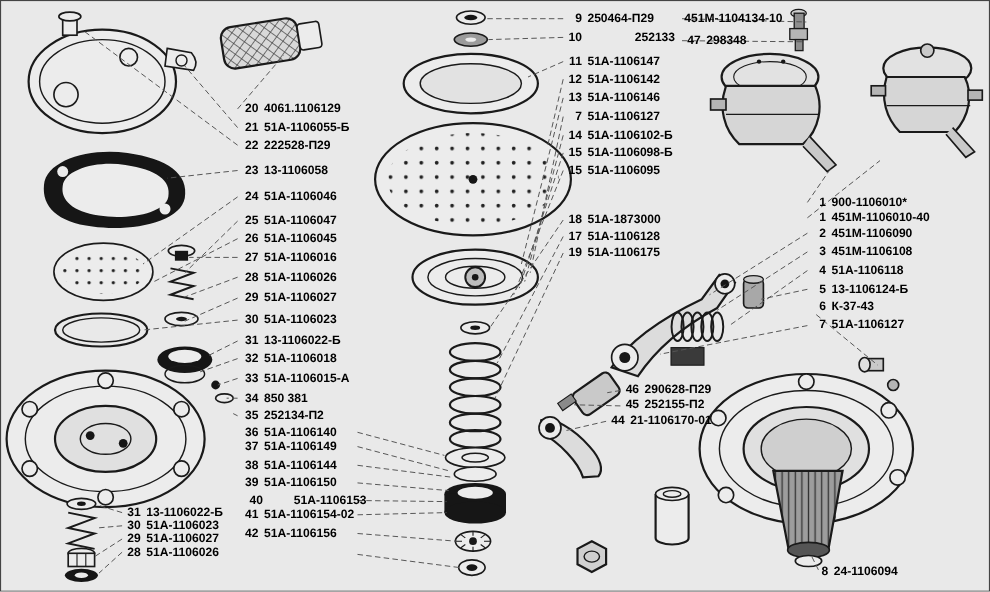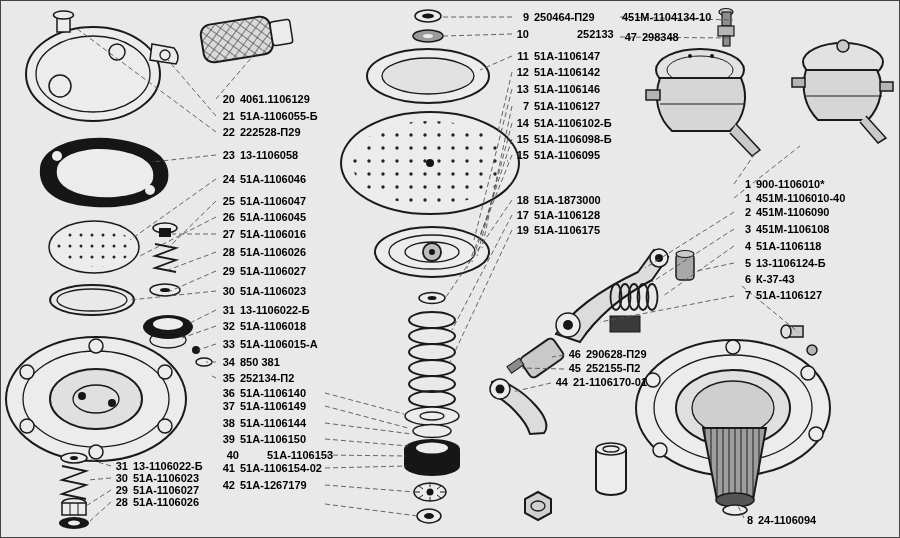--- a/index.html
+++ b/index.html
@@ -438,21 +438,21 @@
         <span class="part">51А-1106153</span>
       </div>
 
       <div class="plabel" style="left: 220px; top: 463px;">
         <span class="num">41</span>
         <span class="part">51А-1106154-02</span>
       </div>
 
       <div class="plabel" style="left: 220px; top: 480px;">
         <span class="num">42</span>
-        <span class="part">51А-1267179</span>
+        <span class="part">51А-1106156</span>
       </div>
 
       <div class="plabel" style="left: 208px; top: 499px; margin-top: 40px;">
         <span class="num">43</span>
         <span class="part">51А-1106158</span>
       </div>
 
       <div class="plabel" style="left: 113px; top: 461px;">
         <span class="num">31</span>
         <span class="part">13-1106022-Б</span>

